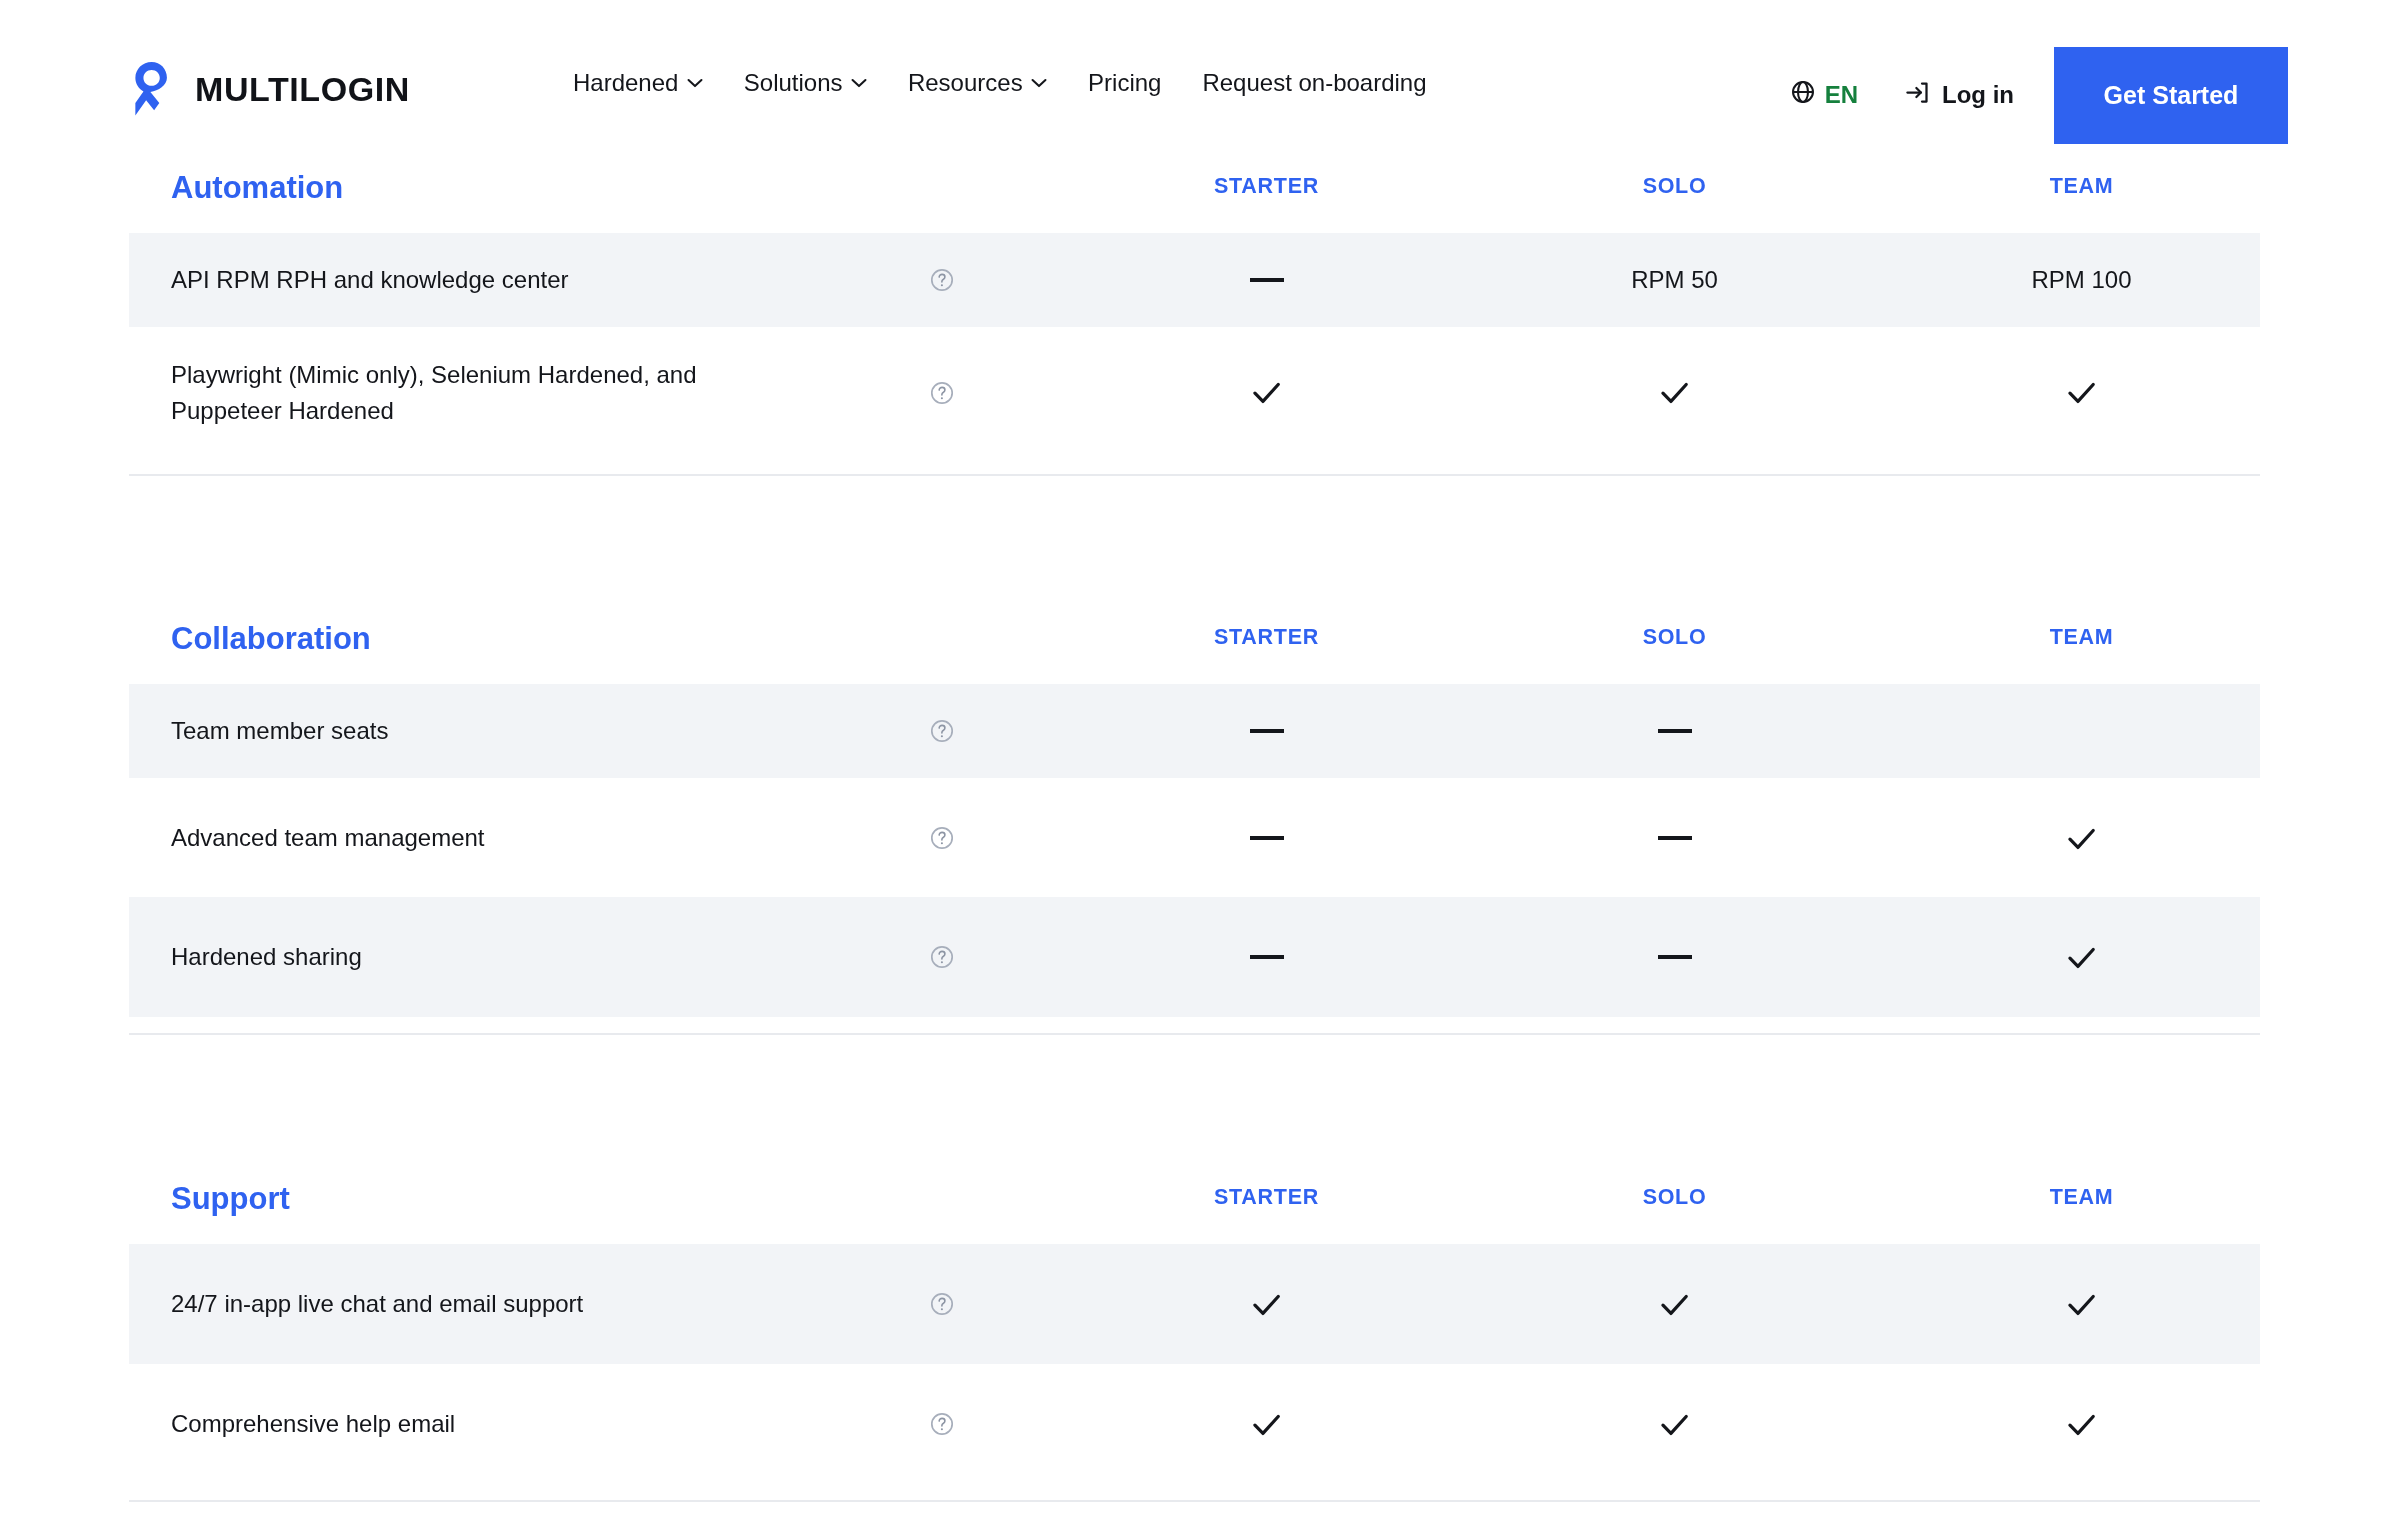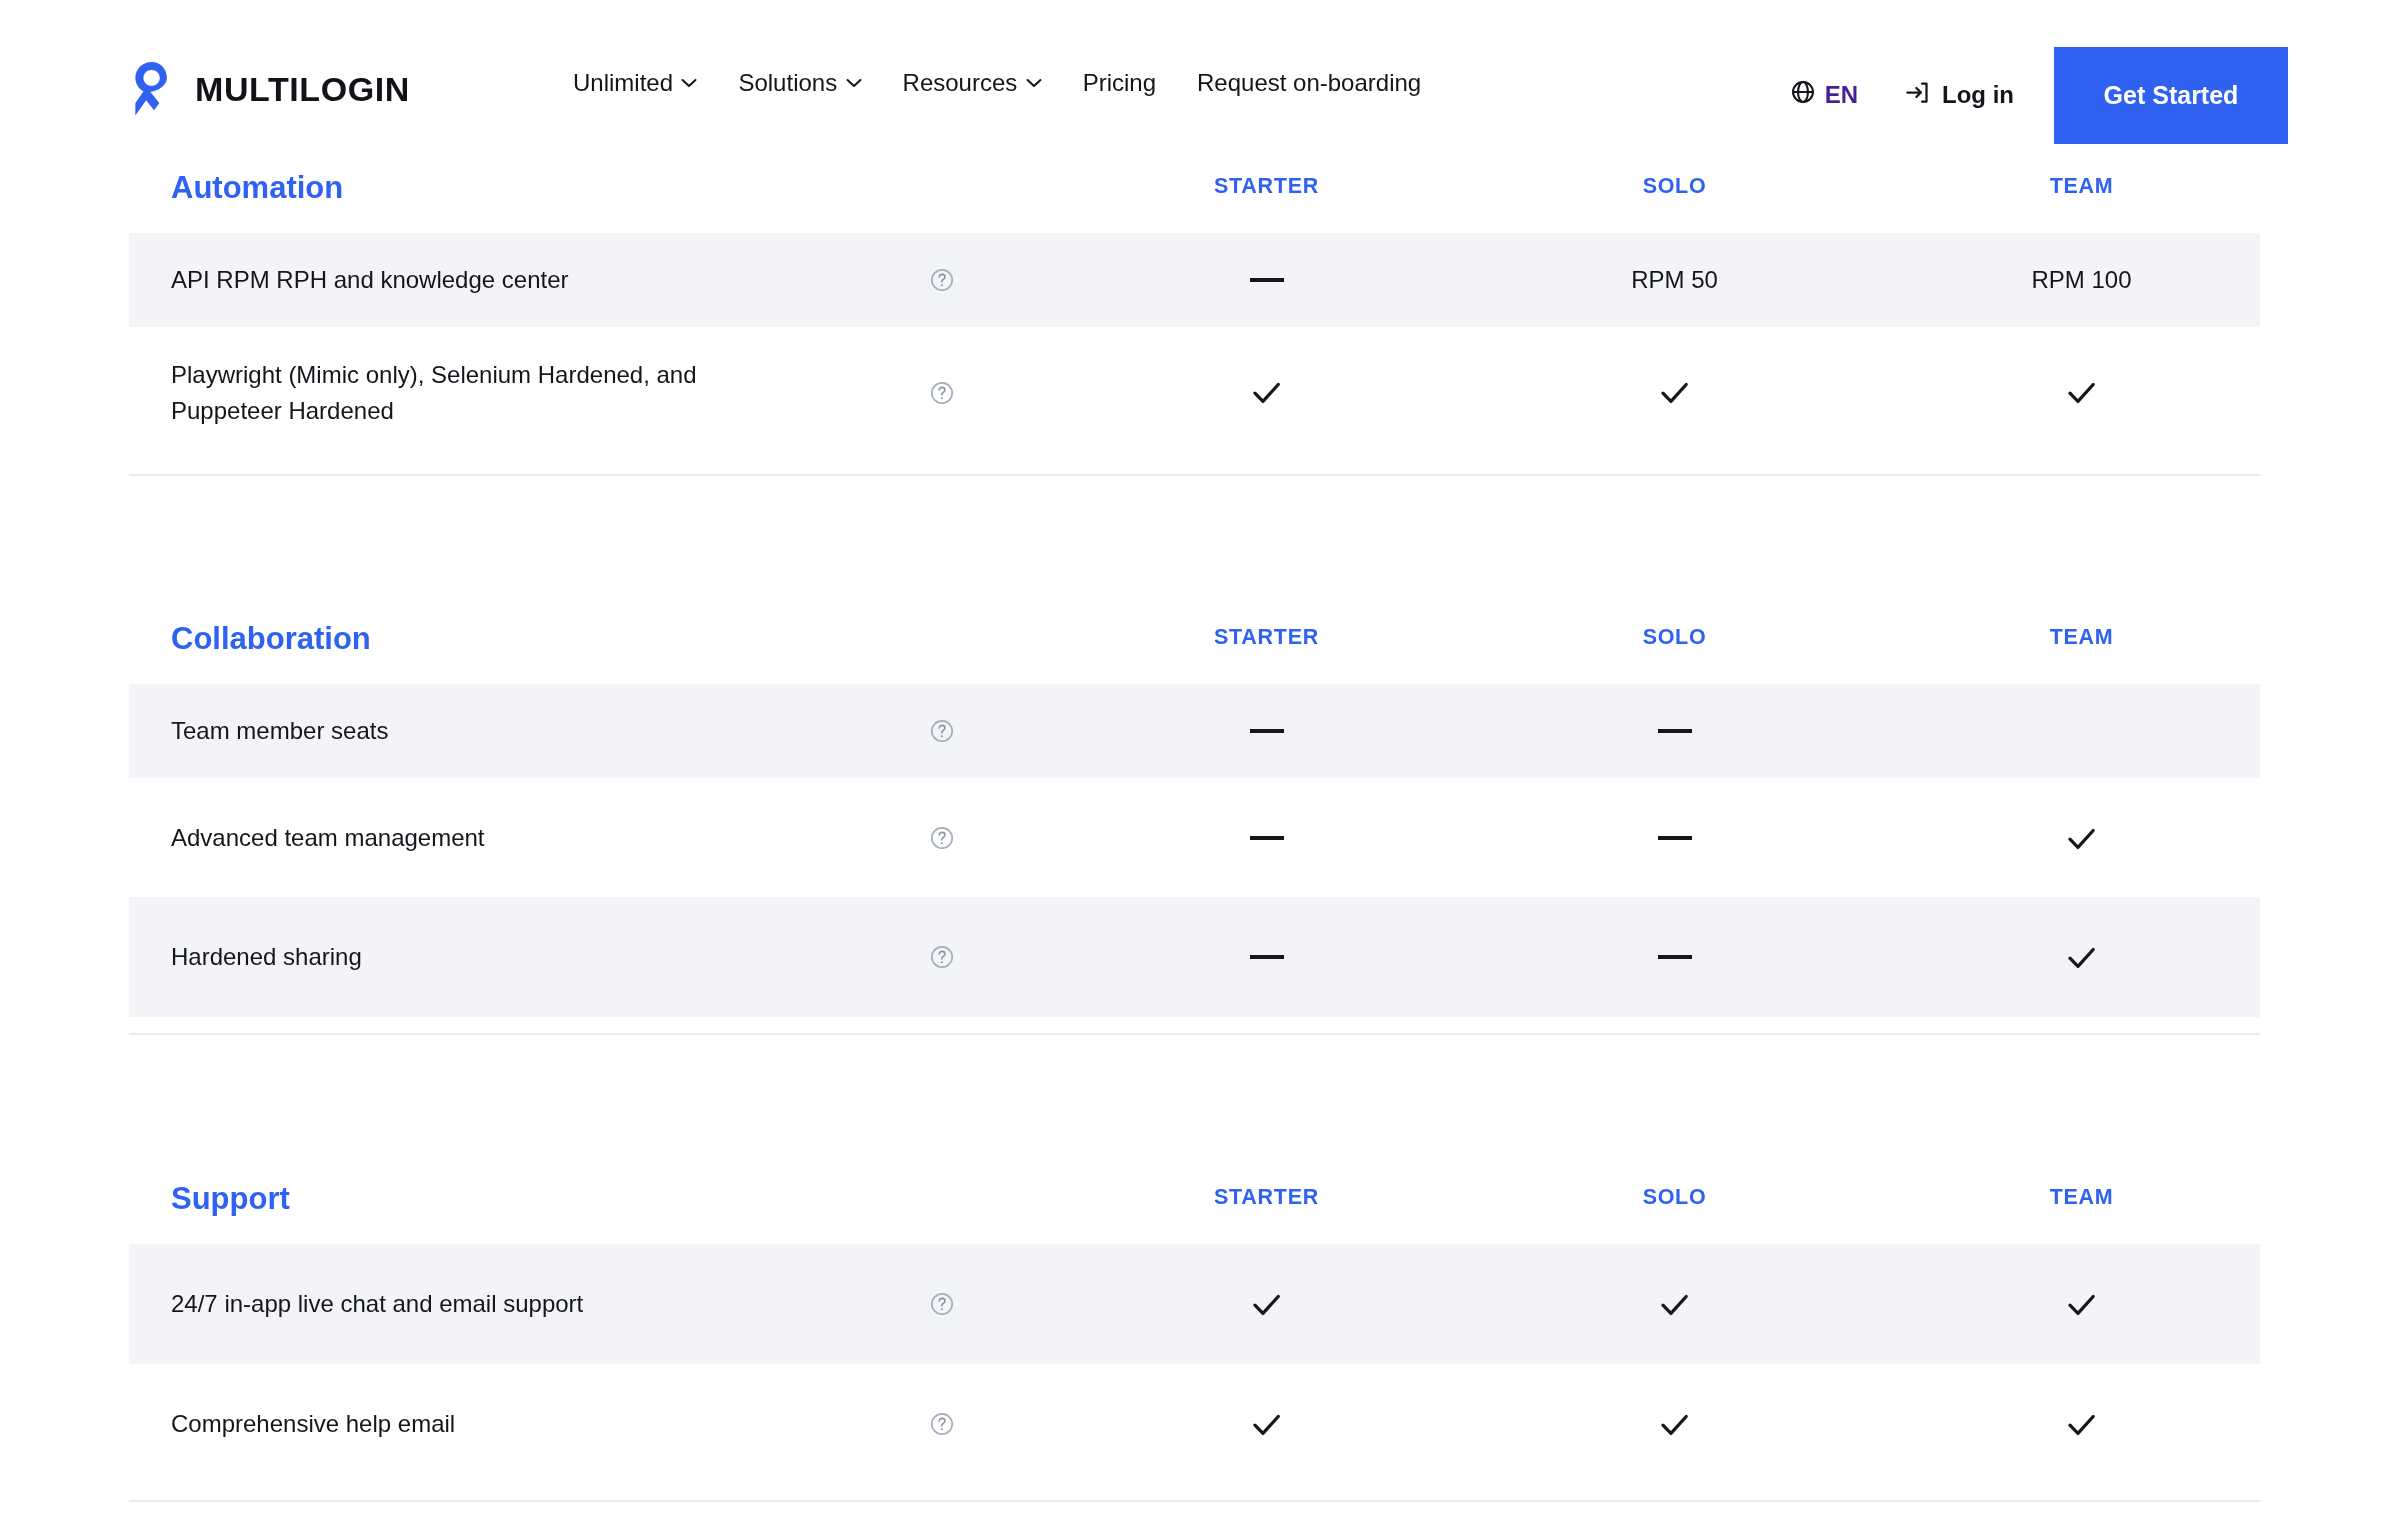--- a/index.html
+++ b/index.html
@@ -72,21 +72,21 @@
     display: flex;
     align-items: center;
     height: 97px;
   }
   .lang-switch {
     display: flex;
     align-items: center;
     gap: 8.4px;
     font-size: 24px;
     font-weight: bold;
-    color: #4c1d95;
+    color: #15803d;
     cursor: pointer;
     margin-right: 46px;
   }
   .login-link {
     display: flex;
     align-items: center;
     gap: 11px;
     font-size: 24px;
     font-weight: bold;
     color: #14161b;
@@ -415,21 +415,21 @@
     <span>
       <svg class="logo-mark" viewBox="0 0 56 62" xmlns="http://www.w3.org/2000/svg">
         <path d="M26.5 2C16.8 2 9 9.6 9 19c0 6.3 3.5 11.8 8.7 14.8L9 46.2v13.3l11.6-16.3 8.6 10.6 5.6-7.6-9.6-11.9C33.9 33 43 27 43 19 43 9.6 36.2 2 26.5 2zm0 8.6c5 0 8.8 3.8 8.8 8.5 0 4.7-3.8 8.5-8.8 8.5s-8.8-3.8-8.8-8.5c0-4.7 3.8-8.5 8.8-8.5z" fill="#2f62f0"></path>
       </svg>
     </span>
     <span class="logo-word">MULTILOGIN</span>
   </div>
 
   <nav class="main-nav" id="main-nav">
       <div class="nav-item">
-        <span>Unlimited</span>
+        <span>Hardened</span>
         <span>
           <svg class="chev" viewBox="0 0 17 11" fill="none" stroke="#14161b" stroke-width="2.2" stroke-linecap="round" stroke-linejoin="round">
             <path d="M1.6 2.2L8.5 8.6l6.9-6.4"></path>
           </svg>
         </span>
       </div>
       <div class="nav-item">
         <span>Solutions</span>
         <span>
           <svg class="chev" viewBox="0 0 17 11" fill="none" stroke="#14161b" stroke-width="2.2" stroke-linecap="round" stroke-linejoin="round">

